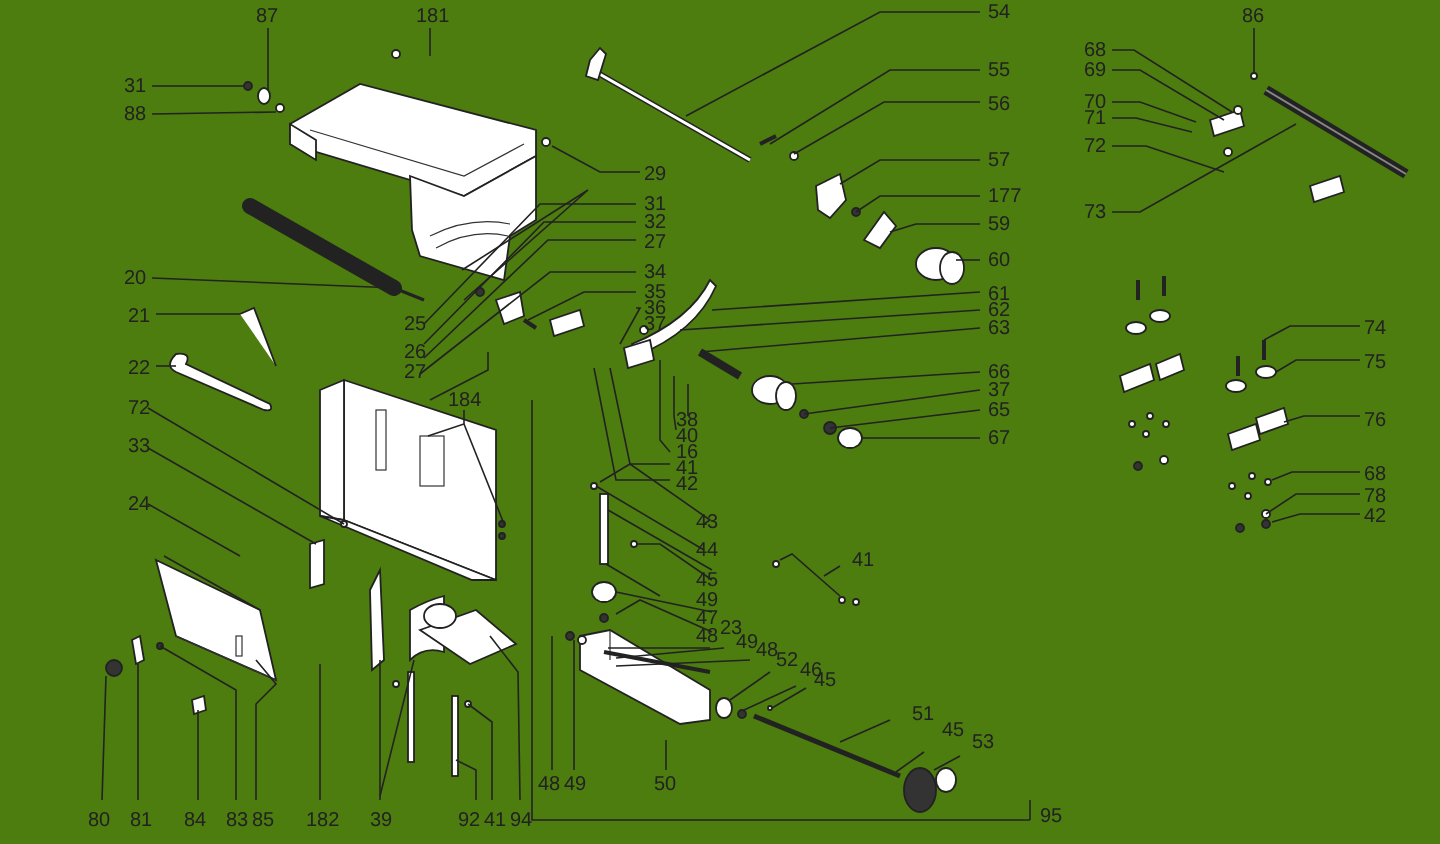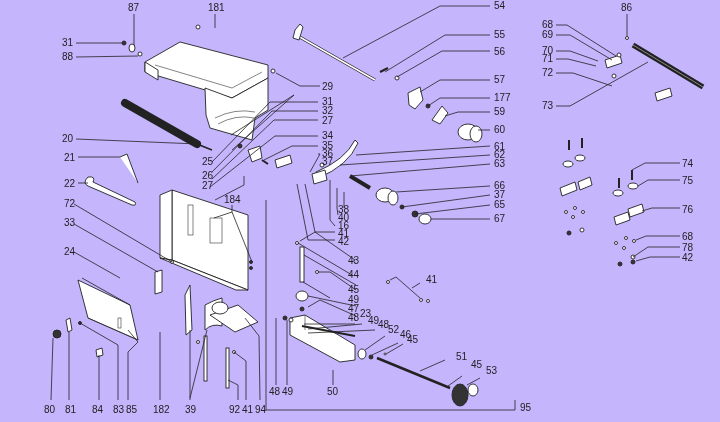--- a/index.html
+++ b/index.html
@@ -1,16 +1,16 @@
 <!DOCTYPE html>
 <html><head>
 <meta charset="utf-8">
 <style>
   html, body { margin: 0; padding: 0; background: #ffffff; }
-  #stage { position: relative; width: 720px; height: 422px; overflow: hidden; background: #c4b5fd; font-family: "Liberation Sans", sans-serif; }
+  #stage { position: relative; width: 720px; height: 422px; overflow: hidden; background: #4d7c0f; font-family: "Liberation Sans", sans-serif; }
   svg { position: absolute; left: 0; top: 0; }
   .lbl { font-family: "Liberation Sans", sans-serif; font-size: 10px; fill: #222; }
   .ln { stroke: #222; stroke-width: 0.8; fill: none; }
   .part { stroke: #222; stroke-width: 0.9; fill: #fff; }
   .partd { stroke: #222; stroke-width: 0.9; fill: #333; }
   .thin { stroke: #333; stroke-width: 0.6; fill: none; }
 </style>
 </head>
 <body>
 

